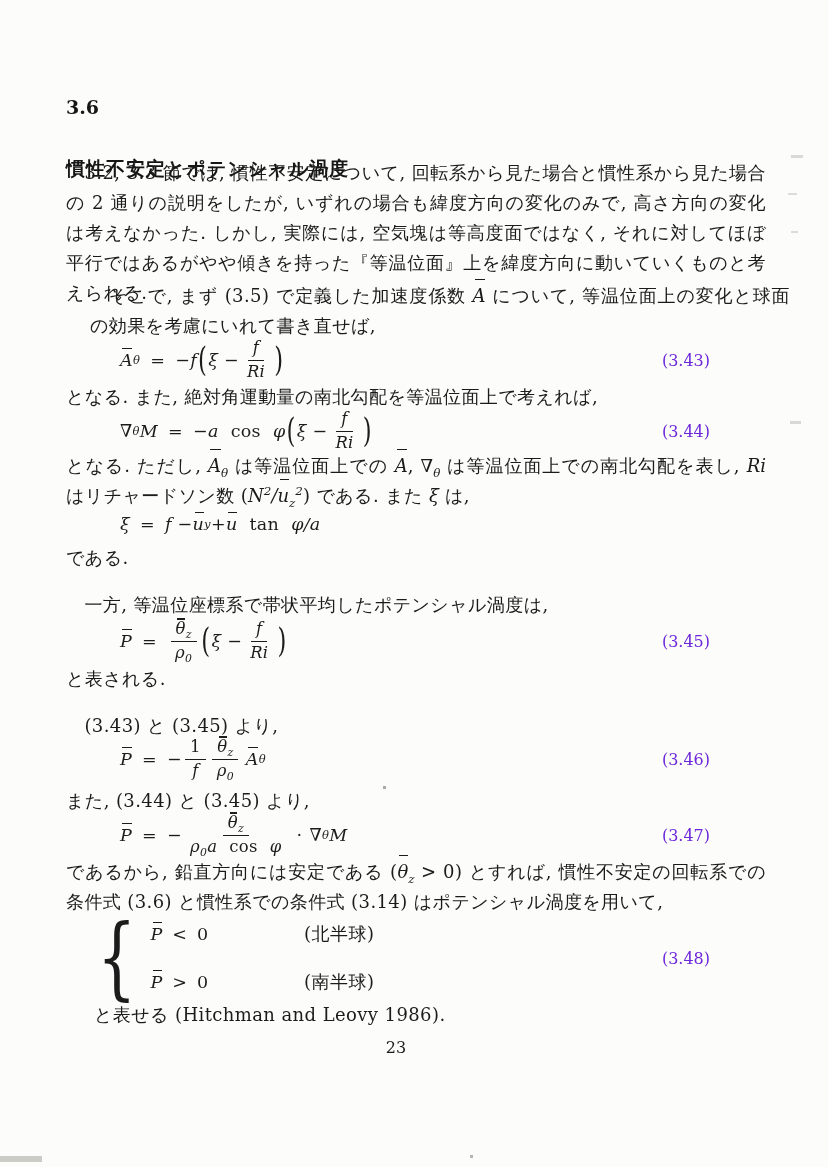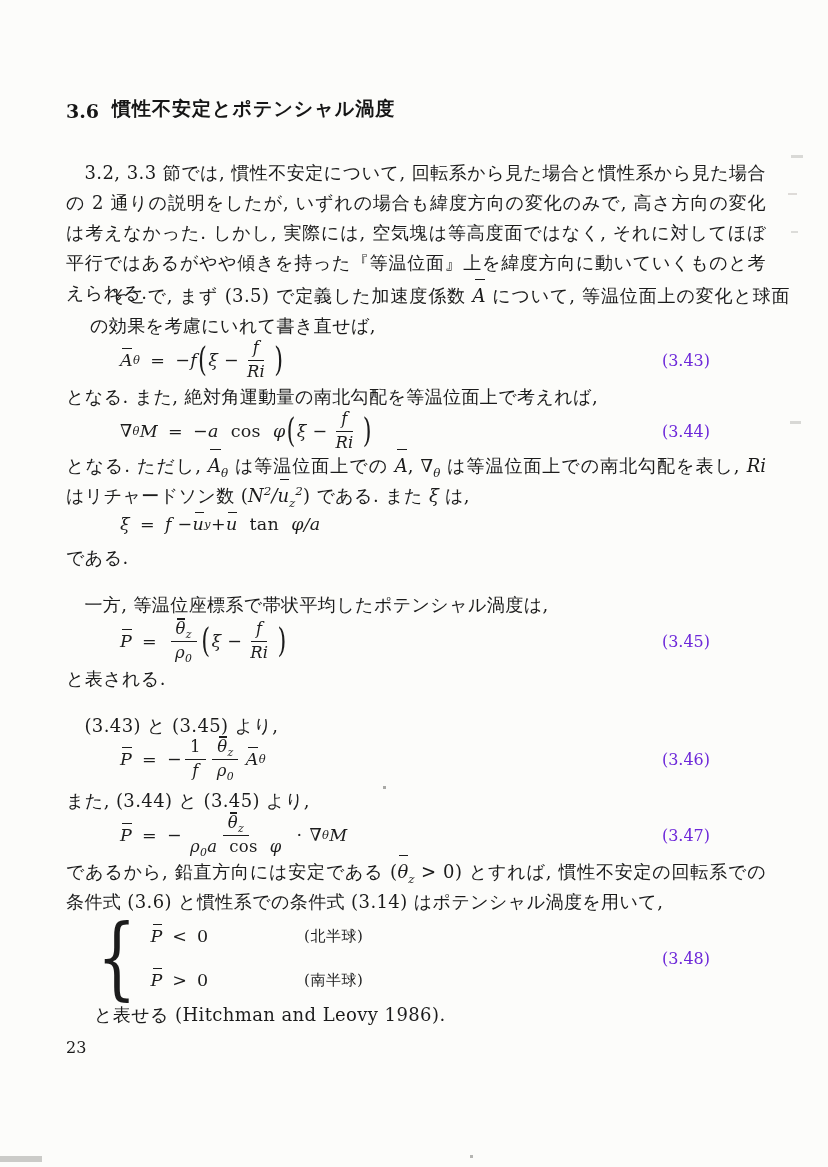--- a/index.html
+++ b/index.html
@@ -13,22 +13,23 @@
     margin:0 auto;
   }
   .content{position:absolute;left:66px;top:0;width:700px;}
 
   
   .heading{
     position:absolute;left:0;top:96px;
     font-weight:700;font-size:19px;
     font-family:"Liberation Sans","DejaVu Sans",sans-serif;
     letter-spacing:1px;
-    display:flex;gap:13px;align-items:flex-end;
+    display:flex;gap:38px;align-items:flex-start;
     color:#161616;
+    flex-direction:column;
   }
   .heading .hnum{font-family:"DejaVu Serif",serif;letter-spacing:0;}
 
   
   .jtext{
     position:absolute;left:0;width:700px;
     font-size:18px;line-height:30px;
     text-align:justify;letter-spacing:0.4px;
     color:#1b1b1b;
   }
@@ -75,26 +76,26 @@
   .cases{align-items:center;}
   .case-wrap{margin-left:31px;display:flex;align-items:center;}
   .brace{
     display:inline-block;font-style:normal;font-weight:300;
     font-size:62px;line-height:1;transform:scaleY(1.45);
     margin-right:14px;color:#1c1c1c;
   }
   .case-rows{display:flex;flex-direction:column;gap:24px;}
   .case-row{display:flex;align-items:center;font-size:17.5px;}
   .case-left{font-style:italic;display:inline-flex;align-items:center;white-space:nowrap;}
-  .case-label{font-style:normal;margin-left:96px;font-size:15px;letter-spacing:0.5px;}
+  .case-label{font-style:normal;margin-left:96px;font-size:18px;letter-spacing:0.5px;}
 
   
   .pagenum{
     position:absolute;left:0;top:1038px;width:660px;
-    font-size:16px;color:#1b1b1b;
+    text-align:center;font-size:16px;color:#1b1b1b;
   }
 
   
   .artifact{position:absolute;pointer-events:none;}
 </style>
 </head>
 <body>
 
 <div class="page">
   <div class="content">

